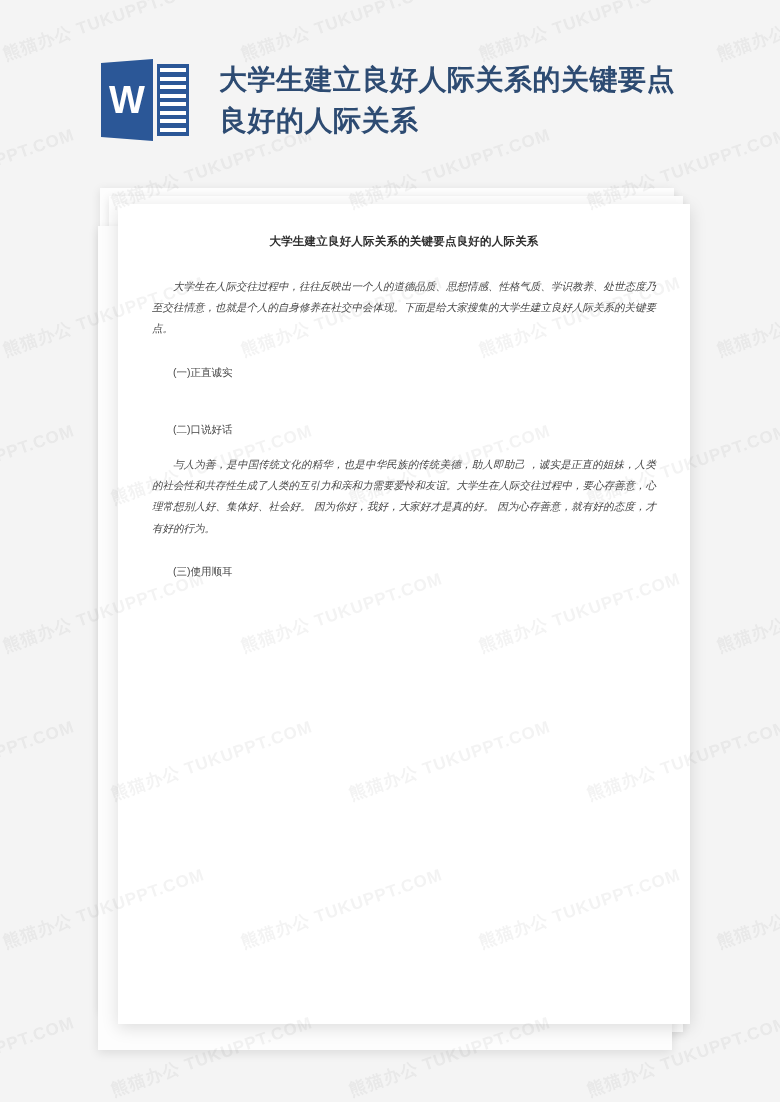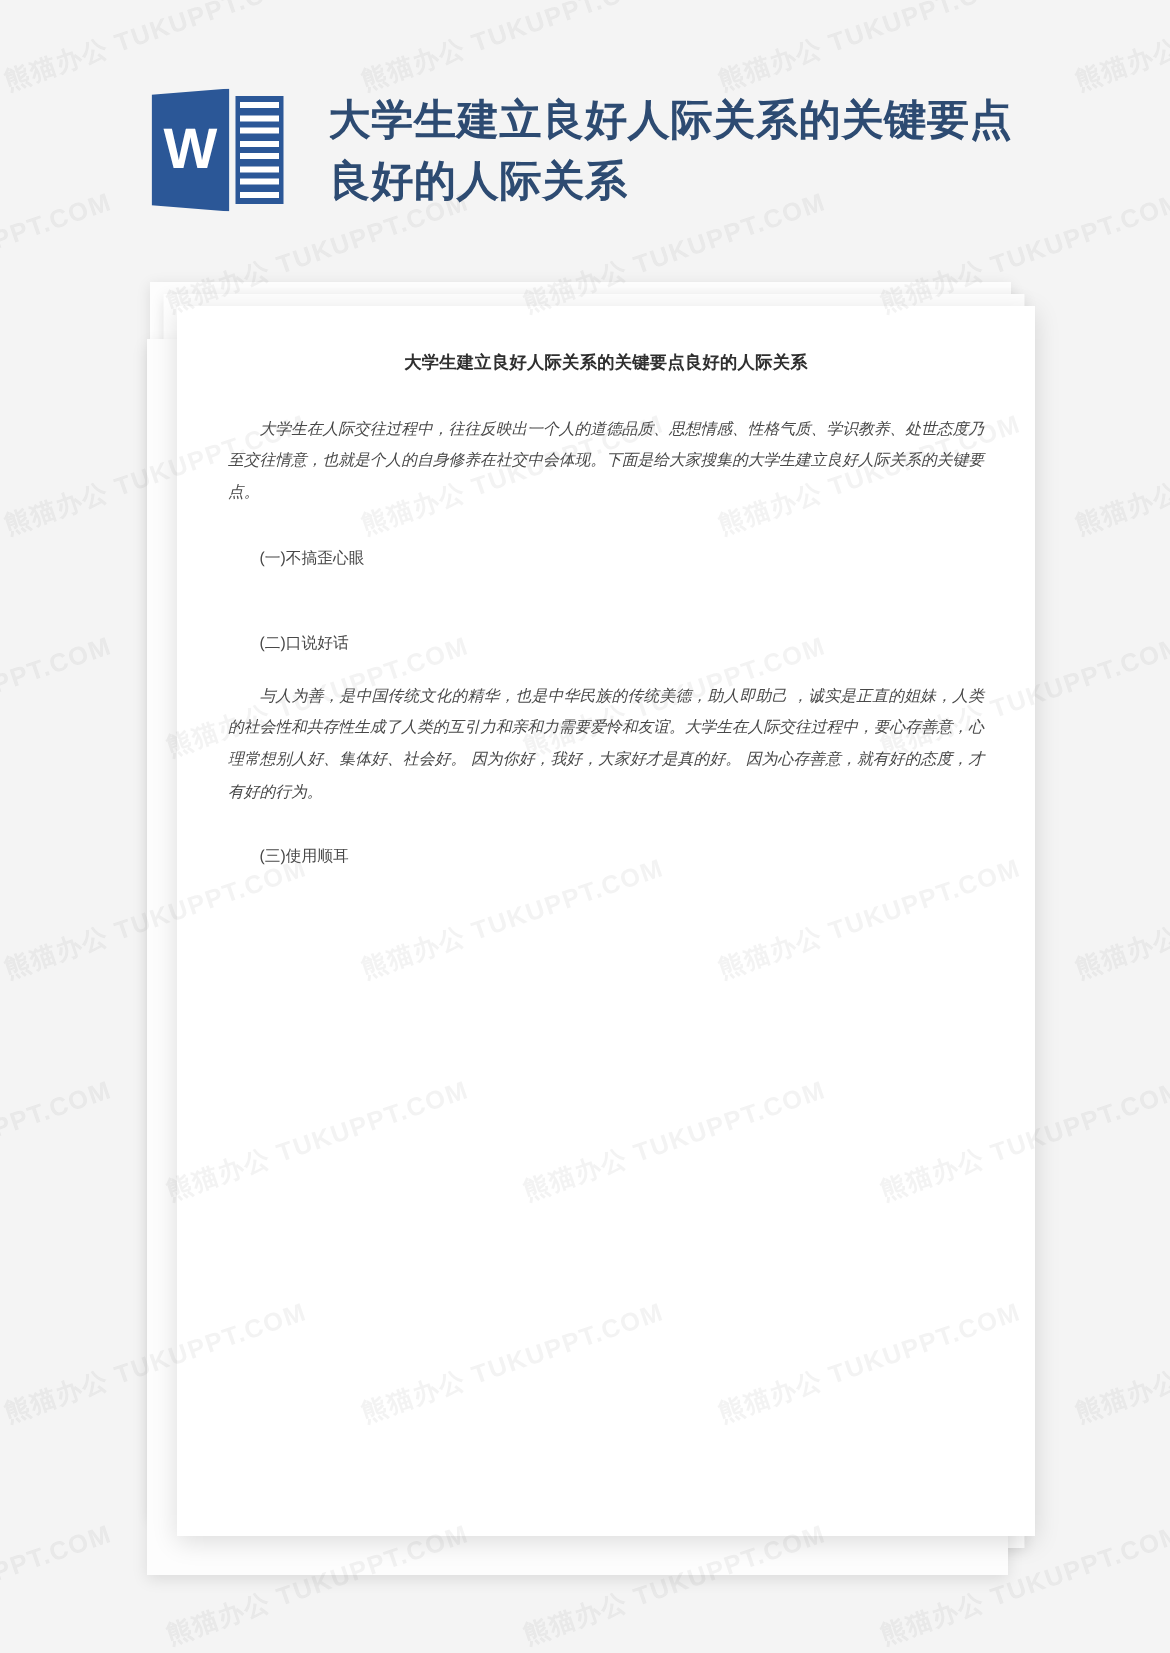--- a/index.html
+++ b/index.html
@@ -222,21 +222,21 @@
   </div>
 </div>
 
 <div class="doc-body">
   <div class="doc-title">大学生建立良好人际关系的关键要点良好的人际关系</div>
 
   <div class="gap-lg"></div>
   <p class="doc-para indent">大学生在人际交往过程中，往往反映出一个人的道德品质、思想情感、性格气质、学识教养、处世态度乃至交往情意，也就是个人的自身修养在社交中会体现。下面是给大家搜集的大学生建立良好人际关系的关键要点。</p>
 
   <div class="gap-md"></div>
-  <p class="section-head">(一)不搞歪心眼</p>
+  <p class="section-head">(一)正直诚实</p>
   <div class="gap-sm"></div>
 
   <div class="gap-md"></div>
   <p class="section-head">(二)口说好话</p>
   <div class="gap-sm"></div>
   <p class="doc-para indent">与人为善，是中国传统文化的精华，也是中华民族的传统美德，助人即助己 ，诚实是正直的姐妹，人类的社会性和共存性生成了人类的互引力和亲和力需要爱怜和友谊。大学生在人际交往过程中，要心存善意，心理常想别人好、集体好、社会好。 因为你好，我好，大家好才是真的好。 因为心存善意，就有好的态度，才有好的行为。</p>
 
   <div class="gap-md"></div>
   <p class="section-head">(三)使用顺耳</p>
   <div class="gap-sm"></div>

